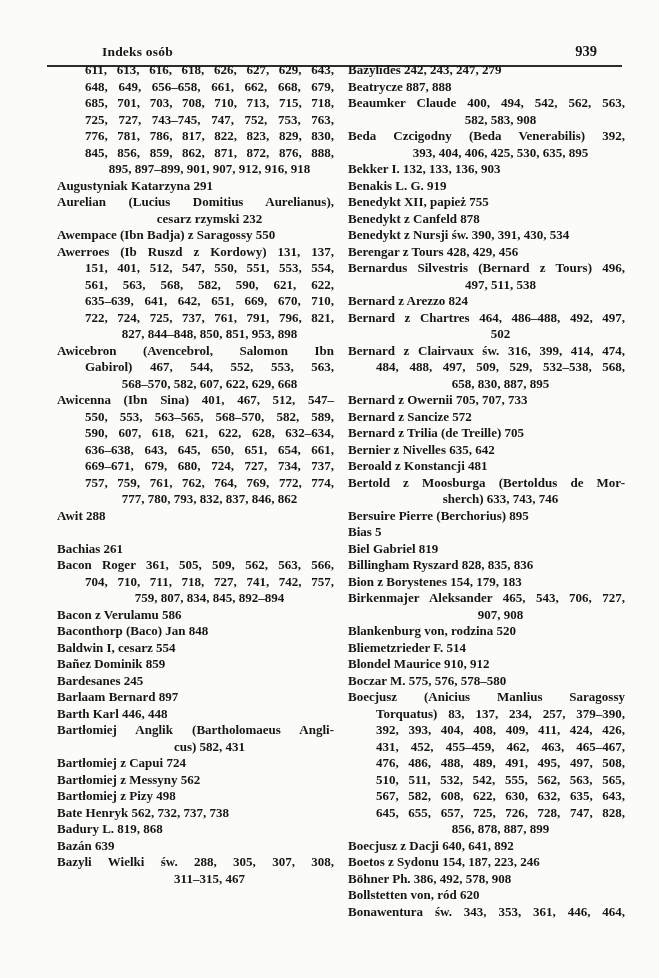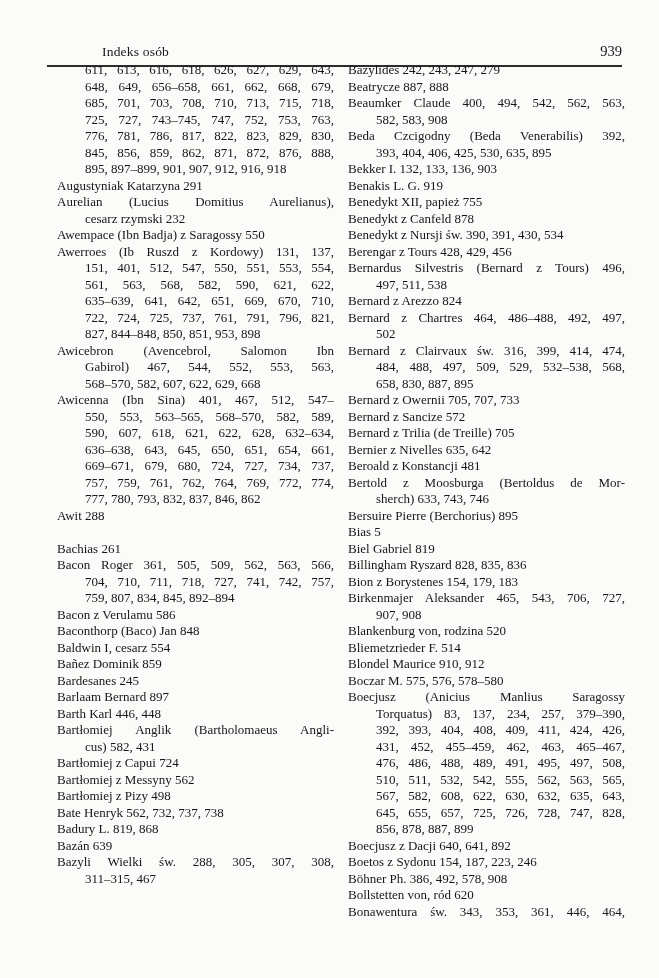--- a/index.html
+++ b/index.html
@@ -6,31 +6,31 @@
     --bg:#fbfbf9;
     --ink:#161616;
   }
   html,body{margin:0;padding:0;}
   body{
     width:659px;height:978px;overflow:hidden;
     background:var(--bg);
     font-family:"Liberation Serif","DejaVu Serif",serif;
     color:var(--ink);
   }
-  .page{position:relative;width:659px;height:978px;}
+  .page{position:relative;width:659px;height:978px;font-weight:bold;}
   .header{position:absolute;top:44px;left:47px;width:575px;height:18px;font-size:13.5px;}
   .header-title{position:absolute;left:55px;top:0;letter-spacing:.2px;}
-  .page-number{position:absolute;right:0;top:-1px;font-size:14.5px;}
+  .page-number{position:absolute;right:25px;top:-1px;font-size:14.5px;}
   .rule{position:absolute;top:65px;left:47px;width:575px;height:2px;background:#2e2c2a;}
   .col{position:absolute;top:62px;width:277px;font-size:13px;}
   .col-left{left:57px;}
   .col-right{left:348px;}
   .entry{margin:0;}
   .line{line-height:16.5px;min-height:16.5px;}
-  .line.indent{padding-left:28px;}
+  .line.indent{padding-left:28px;text-align:center;}
   .line.j{text-align:justify;text-align-last:justify;}
   .blank-line{height:16.5px;}
 </style>
 </head>
 <body>
 
 <div class="page">
   <div class="header">
     <span class="header-title">Indeks osób</span>
     <span class="page-number">939</span>

